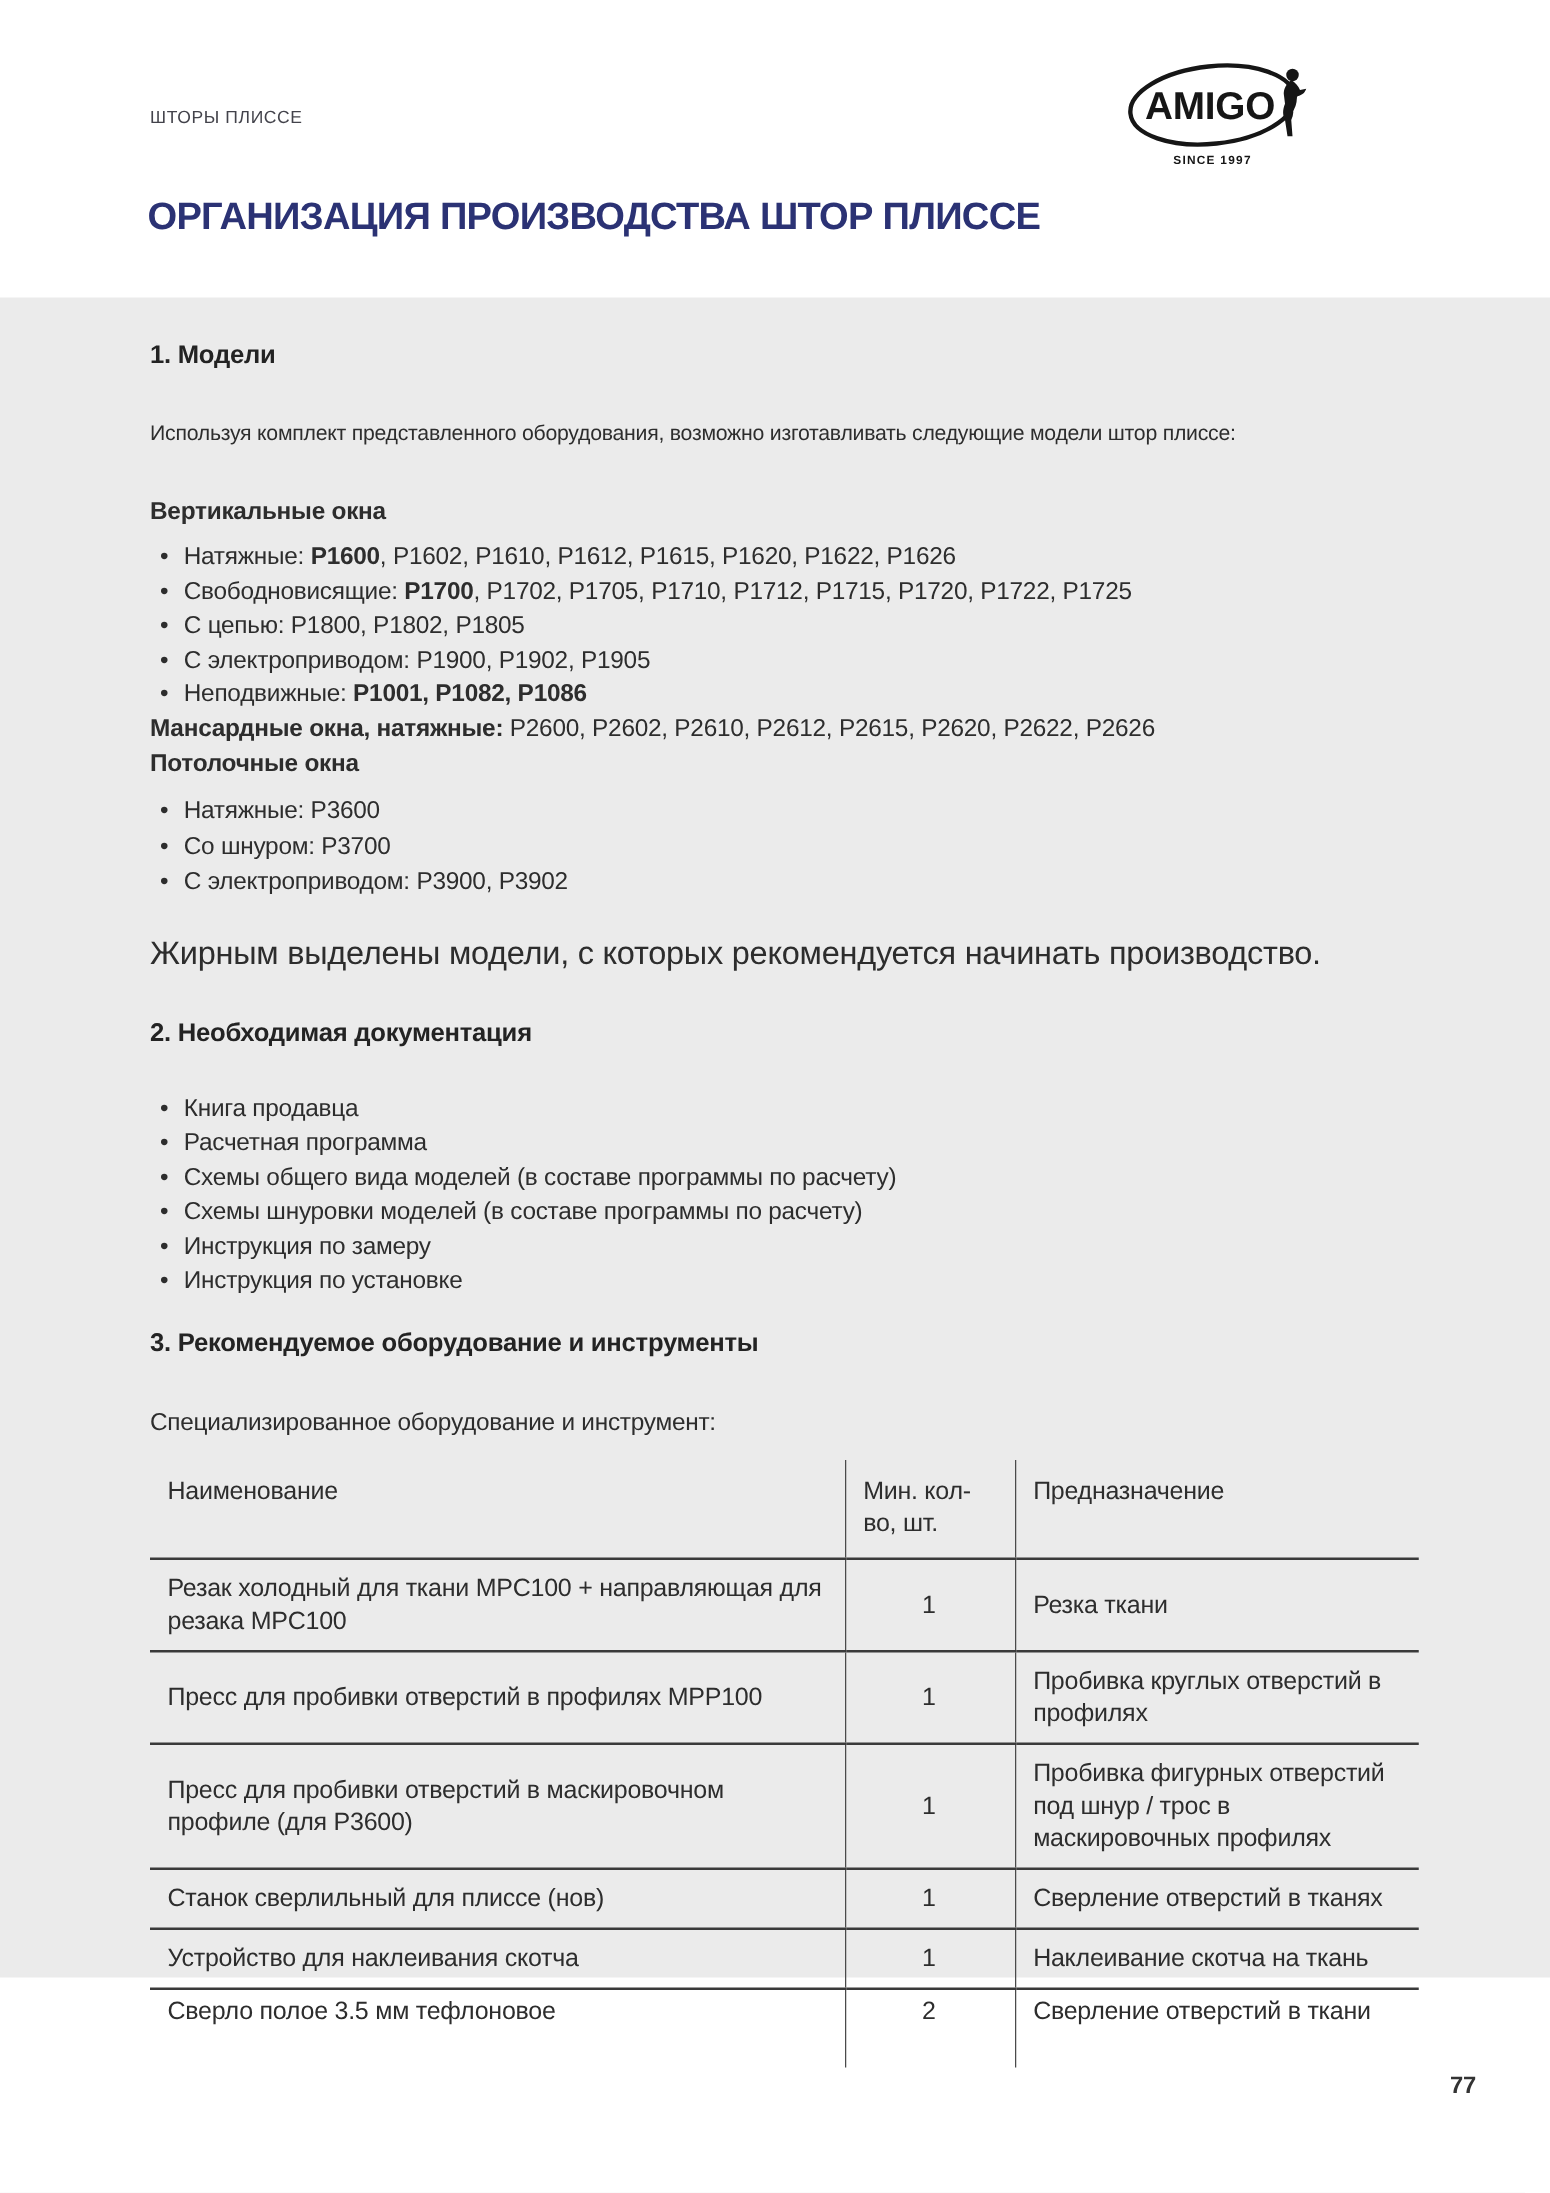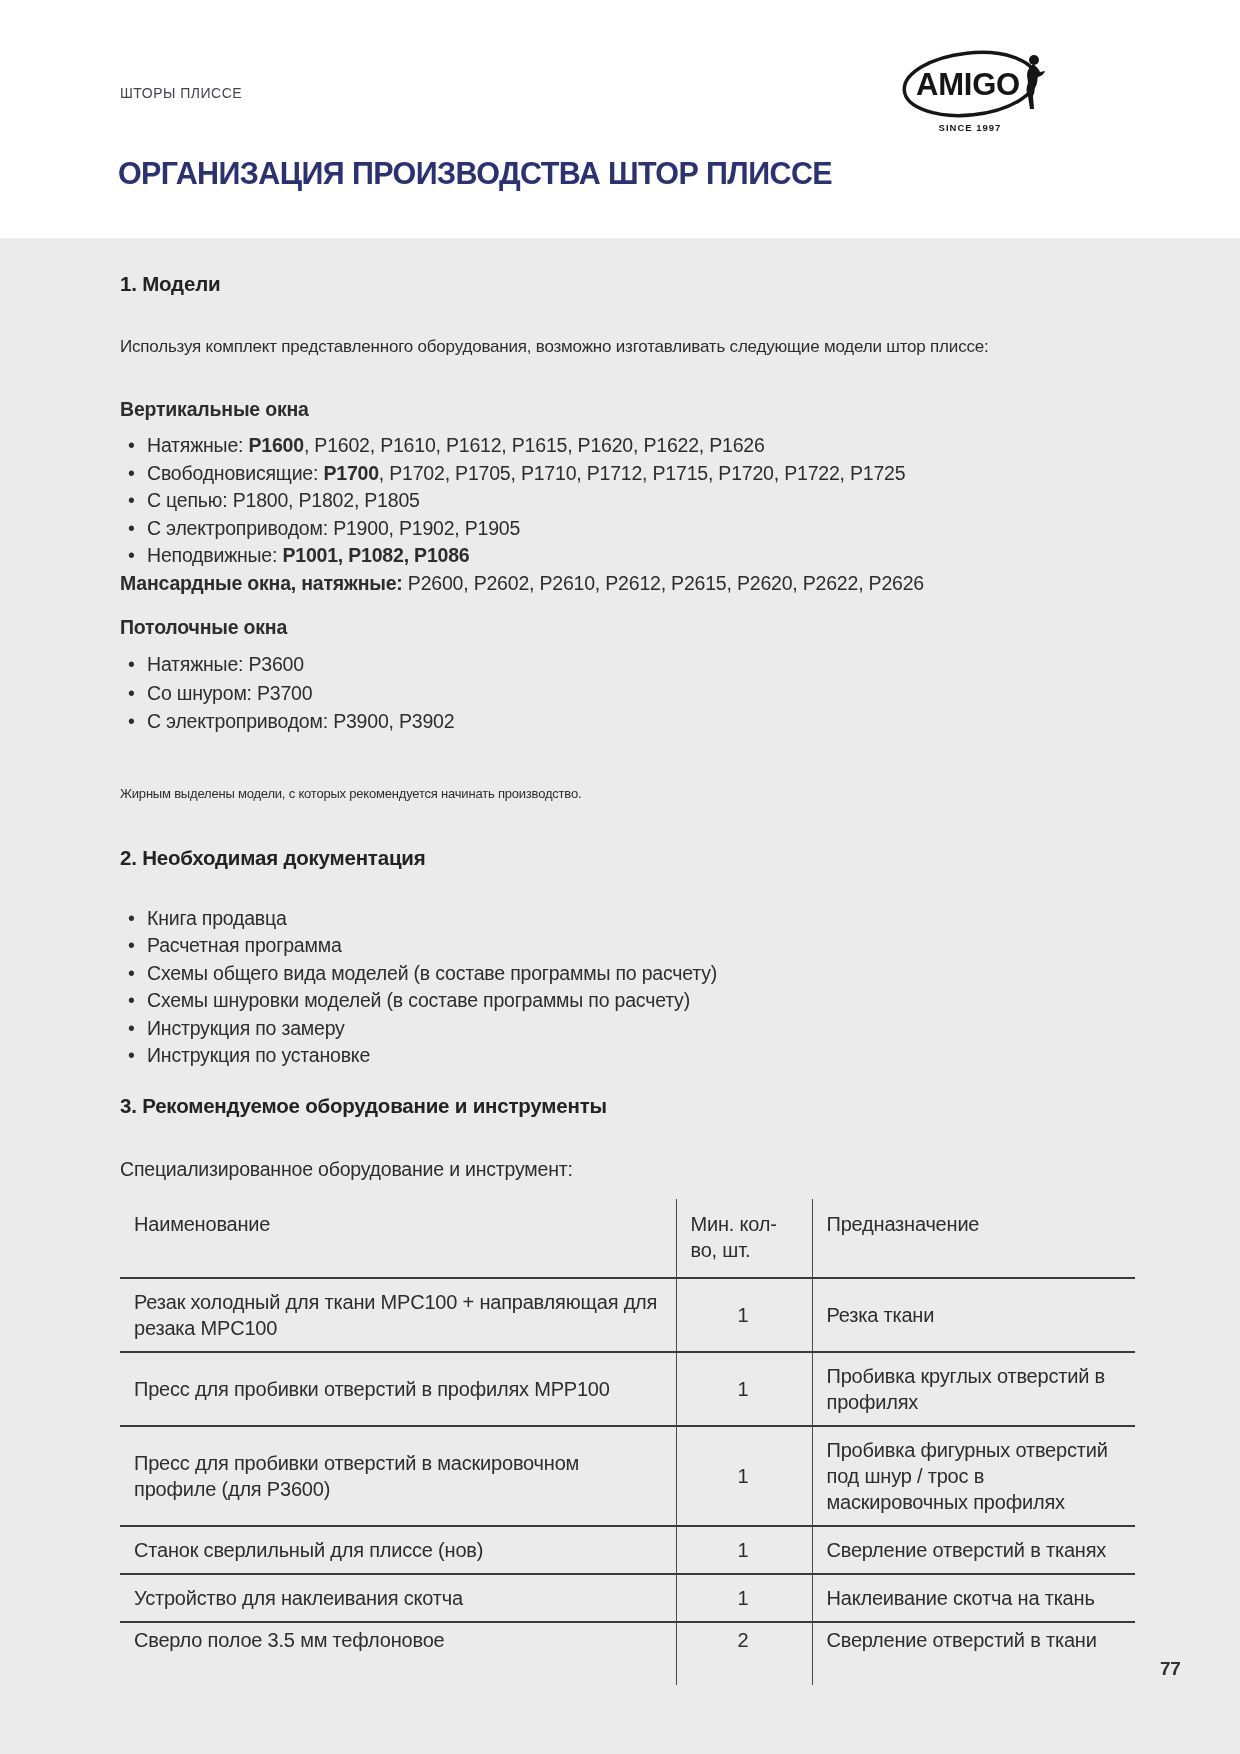--- a/index.html
+++ b/index.html
@@ -10,37 +10,37 @@
   
   .doc-header{position:relative;height:238px;background:#ffffff;}
   .kicker{position:absolute;left:120px;top:85px;font-size:14px;letter-spacing:0.5px;color:#43434b;}
   .logo{position:absolute;left:898px;top:48px;width:160px;text-align:center;}
   .title{
     position:absolute;left:118px;top:156px;margin:0;
     font-size:30.5px;font-weight:700;letter-spacing:-0.6px;color:#2b3274;white-space:nowrap;
   }
   
   .band{
-    position:absolute;top:238px;left:0;width:1240px;height:1516px;
+    position:absolute;top:238px;left:0;width:1240px;height:1344px;
     background:#ebebeb;box-sizing:border-box;padding:34px 120px 0 120px;
   }
   .band h2{margin:0;font-size:20.5px;font-weight:700;color:#232323;line-height:23px;}
   .sec2{margin-top:39px !important;}
   .sec3{margin-top:24px !important;}
   .intro{width:1002px;margin:38px 0 0;font-size:17px;line-height:27px;text-align:justify;}
   .subhead{font-weight:700;font-size:19.5px;line-height:27px;margin-top:36px;}
-  .subhead.ceil{margin-top:17px;}
+  .subhead.ceil{margin-top:1px;}
   ul.blist{list-style:none;margin:9px 0 0;padding:0;}
   ul.blist li{position:relative;padding-left:27px;font-size:19.5px;line-height:27.5px;}
   ul.ceiling li{line-height:28.5px;}
   ul.docs{margin-top:36px;}
   ul.blist li::before{content:"•";position:absolute;left:8px;top:0;color:#2d2d2d;}
   .b{font-weight:700;}
   .mansard{margin:0;font-size:19.5px;line-height:27.5px;}
-  .note{margin:44px 0 0;font-size:13px;line-height:27px;}
+  .note{margin:29px 0 0;font-size:26px;line-height:27px;}
   .equip-intro{margin:39px 0 0;font-size:19.5px;line-height:27px;}
   
   table.equip{border-collapse:collapse;margin-top:16px;width:1015px;table-layout:fixed;}
   col.c1{width:556px;} col.c2{width:136px;} col.c3{width:323px;}
   .equip th,.equip td{
     font-size:20px;font-weight:400;line-height:26px;text-align:left;
     padding:10px 16px 10px 14px;vertical-align:middle;color:#2d2d2d;
   }
   .equip thead th{vertical-align:top;border-bottom:2.5px solid #3a3a3a;padding-top:12px;padding-bottom:14px;}
   .equip tbody tr:not(:first-child) td{border-top:2.5px solid #3a3a3a;}

